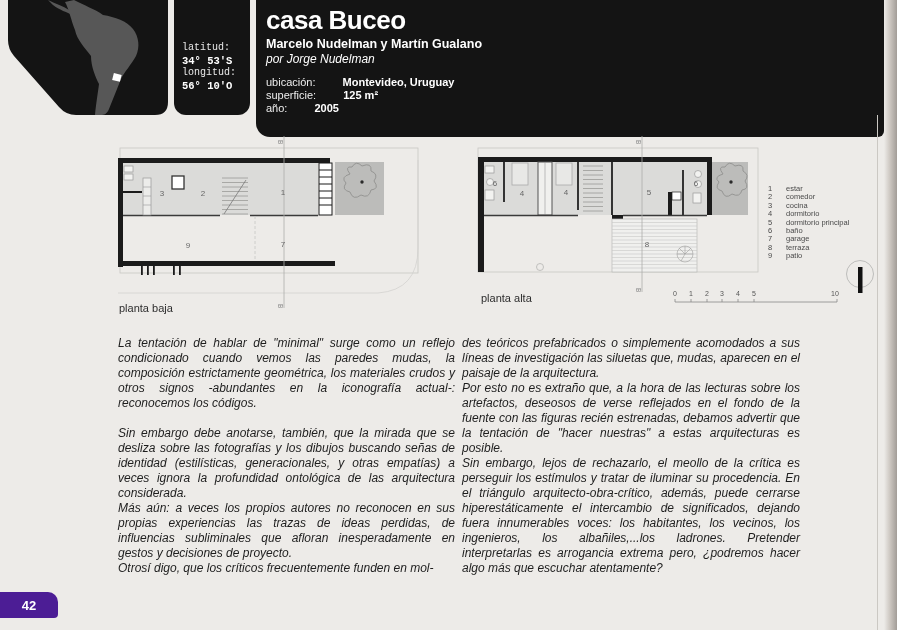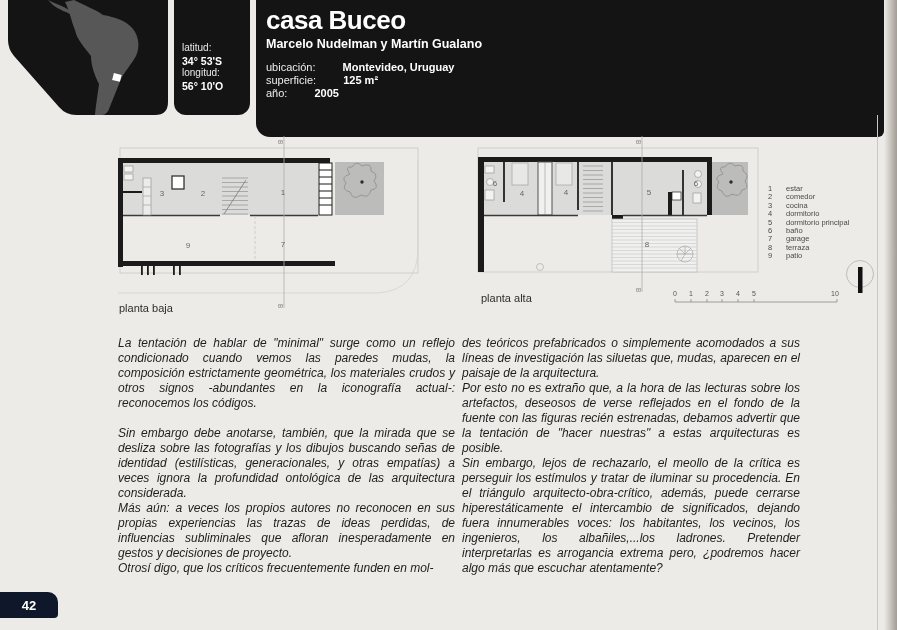--- a/index.html
+++ b/index.html
@@ -6,21 +6,21 @@
   html,body { background:#d8d6d2; }
   .page {
     position:relative; width:897px; height:630px; overflow:hidden;
     background:#edebe8;
     font-family:"Liberation Sans", sans-serif;
     color:#222;
   }
   
   .hdr-block { position:absolute; top:0; background:#141414; color:#fff; }
   .map-panel { left:8px; width:160px; height:115px; background:transparent; }
-  .coord-panel { left:174px; width:76px; height:115px; border-radius:0 0 12px 12px; padding:42px 12px 0 8px; }
+  .coord-panel { left:174px; width:76px; height:115px; border-radius:0 0 12px 12px; padding:42px 12px 0 8px;font-family:Liberation Mono, monospace; }
   .coord-panel .lbl { font-size:10px; color:#e9e9e9; line-height:12.5px; }
   .coord-panel .val { font-size:10.5px; font-weight:bold; line-height:12.5px; }
   .title-panel { left:256px; width:628px; height:137px; border-radius:0 0 6px 14px; padding:6px 0 0 10px; }
   .doc-title { font-size:26px; font-weight:bold; letter-spacing:-0.5px; line-height:28px; }
   .doc-authors { font-size:12.5px; font-weight:bold; margin-top:3px; }
   .doc-byline { font-size:12px; font-style:italic; margin-top:1px; }
   .doc-meta { margin-top:10px; font-size:11px; line-height:13px; }
   .doc-meta .m-label { font-weight:normal; color:#ededed; }
   .doc-meta .m-value { font-weight:bold;padding-left:24px; }
   
@@ -31,21 +31,21 @@
   .legend { position:absolute; left:768px; top:185px; font-size:7.5px; line-height:8.4px; color:#4a4a4a; }
   .legend-row { display:flex; }
   .legend-num { width:18px; }
   
   .col { position:absolute; top:336px; width:338px; font-size:12px; line-height:15px; text-align:justify; color:#1e1e1e;font-style:italic; }
   .col-left { left:118px; width:337px; }
   .col-right { left:462px; }
   .col p { margin:0; }
   .col p.gap-after { margin-bottom:15px; }
   
-  .page-tab { position:absolute; left:0; top:592px; width:58px; height:26px; background:#0f172a; border-radius:0 10px 4px 0; color:#fff; font-size:13px; font-weight:bold; display:flex; align-items:center; justify-content:center; }
+  .page-tab { position:absolute; left:0; top:592px; width:58px; height:26px; background:#4c1d95; border-radius:0 10px 4px 0; color:#fff; font-size:13px; font-weight:bold; display:flex; align-items:center; justify-content:center; }
   .footer-credit { position:absolute; left:118px; top:597px; font-size:10.5px; color:#2e2e2e; display:flex; align-items:baseline; gap:5px; }
   .brand { font-size:13.5px; font-weight:bold; font-style:italic; letter-spacing:0.5px;margin-top:33px; }
   .issue { font-weight:bold; }
   
   .edge-shadow { position:absolute; right:0; top:0; width:13px; height:630px;
     background:linear-gradient(to right, rgba(0,0,0,0), rgba(92,74,58,0.22) 45%, rgba(58,48,40,0.42)); }
   .edge-line { position:absolute; left:877px; top:115px; width:1px; height:515px; background:#cbc8c3; }
 </style>
 </head>
 <body>
@@ -67,20 +67,21 @@
   <div class="hdr-block coord-panel">
     <div class="lbl">latitud:</div>
     <div class="val">34° 53'S</div>
     <div class="lbl">longitud:</div>
     <div class="val">56° 10'O</div>
   </div>
 
   <div class="hdr-block title-panel">
     <div class="doc-title">casa Buceo</div>
     <div class="doc-authors">Marcelo Nudelman y Martín Gualano</div>
+    <div class="doc-byline">por Jorge Nudelman</div>
     <div class="doc-meta">
       <div><span class="m-label">ubicación:</span> <span class="m-value">Montevideo, Uruguay</span></div>
       <div><span class="m-label">superficie:</span> <span class="m-value">125 m²</span></div>
       <div><span class="m-label">año:</span> <span class="m-value">2005</span></div>
     </div>
   </div>
 
   <svg class="plan-svg plan-left" width="340" height="188" viewBox="0 0 340 188">
 
     <rect x="20" y="18" width="298" height="125" fill="none" stroke="#c8c7c4" stroke-width="0.8"></rect>

